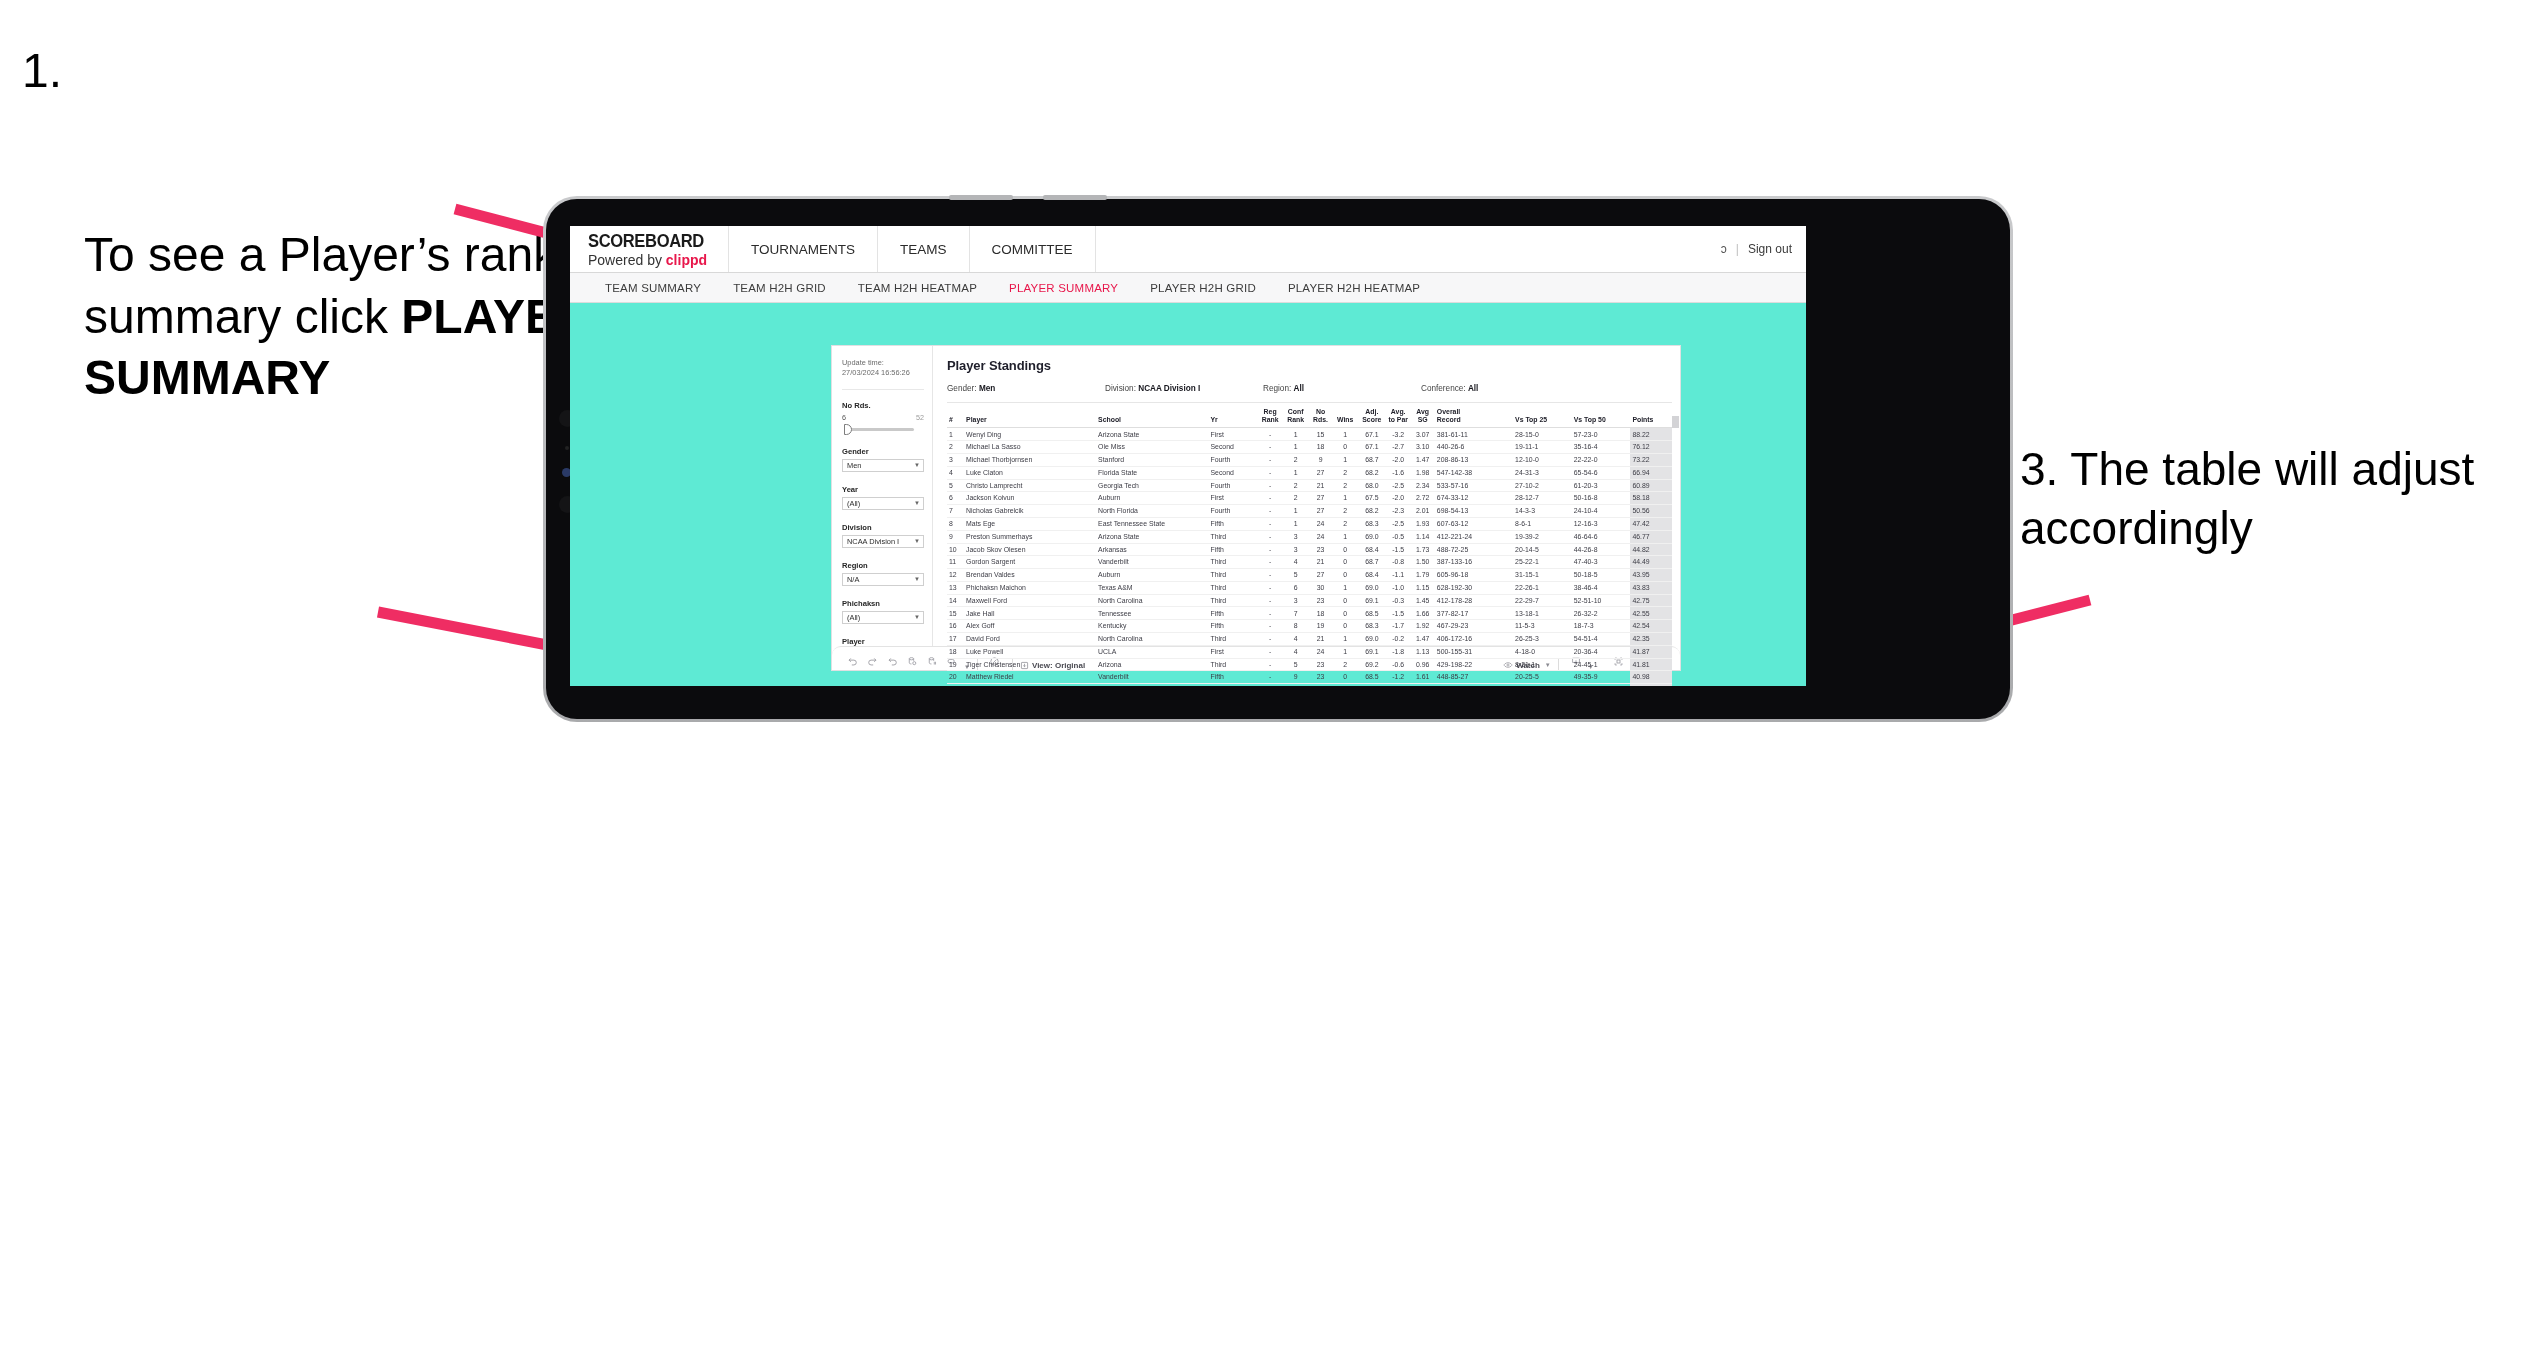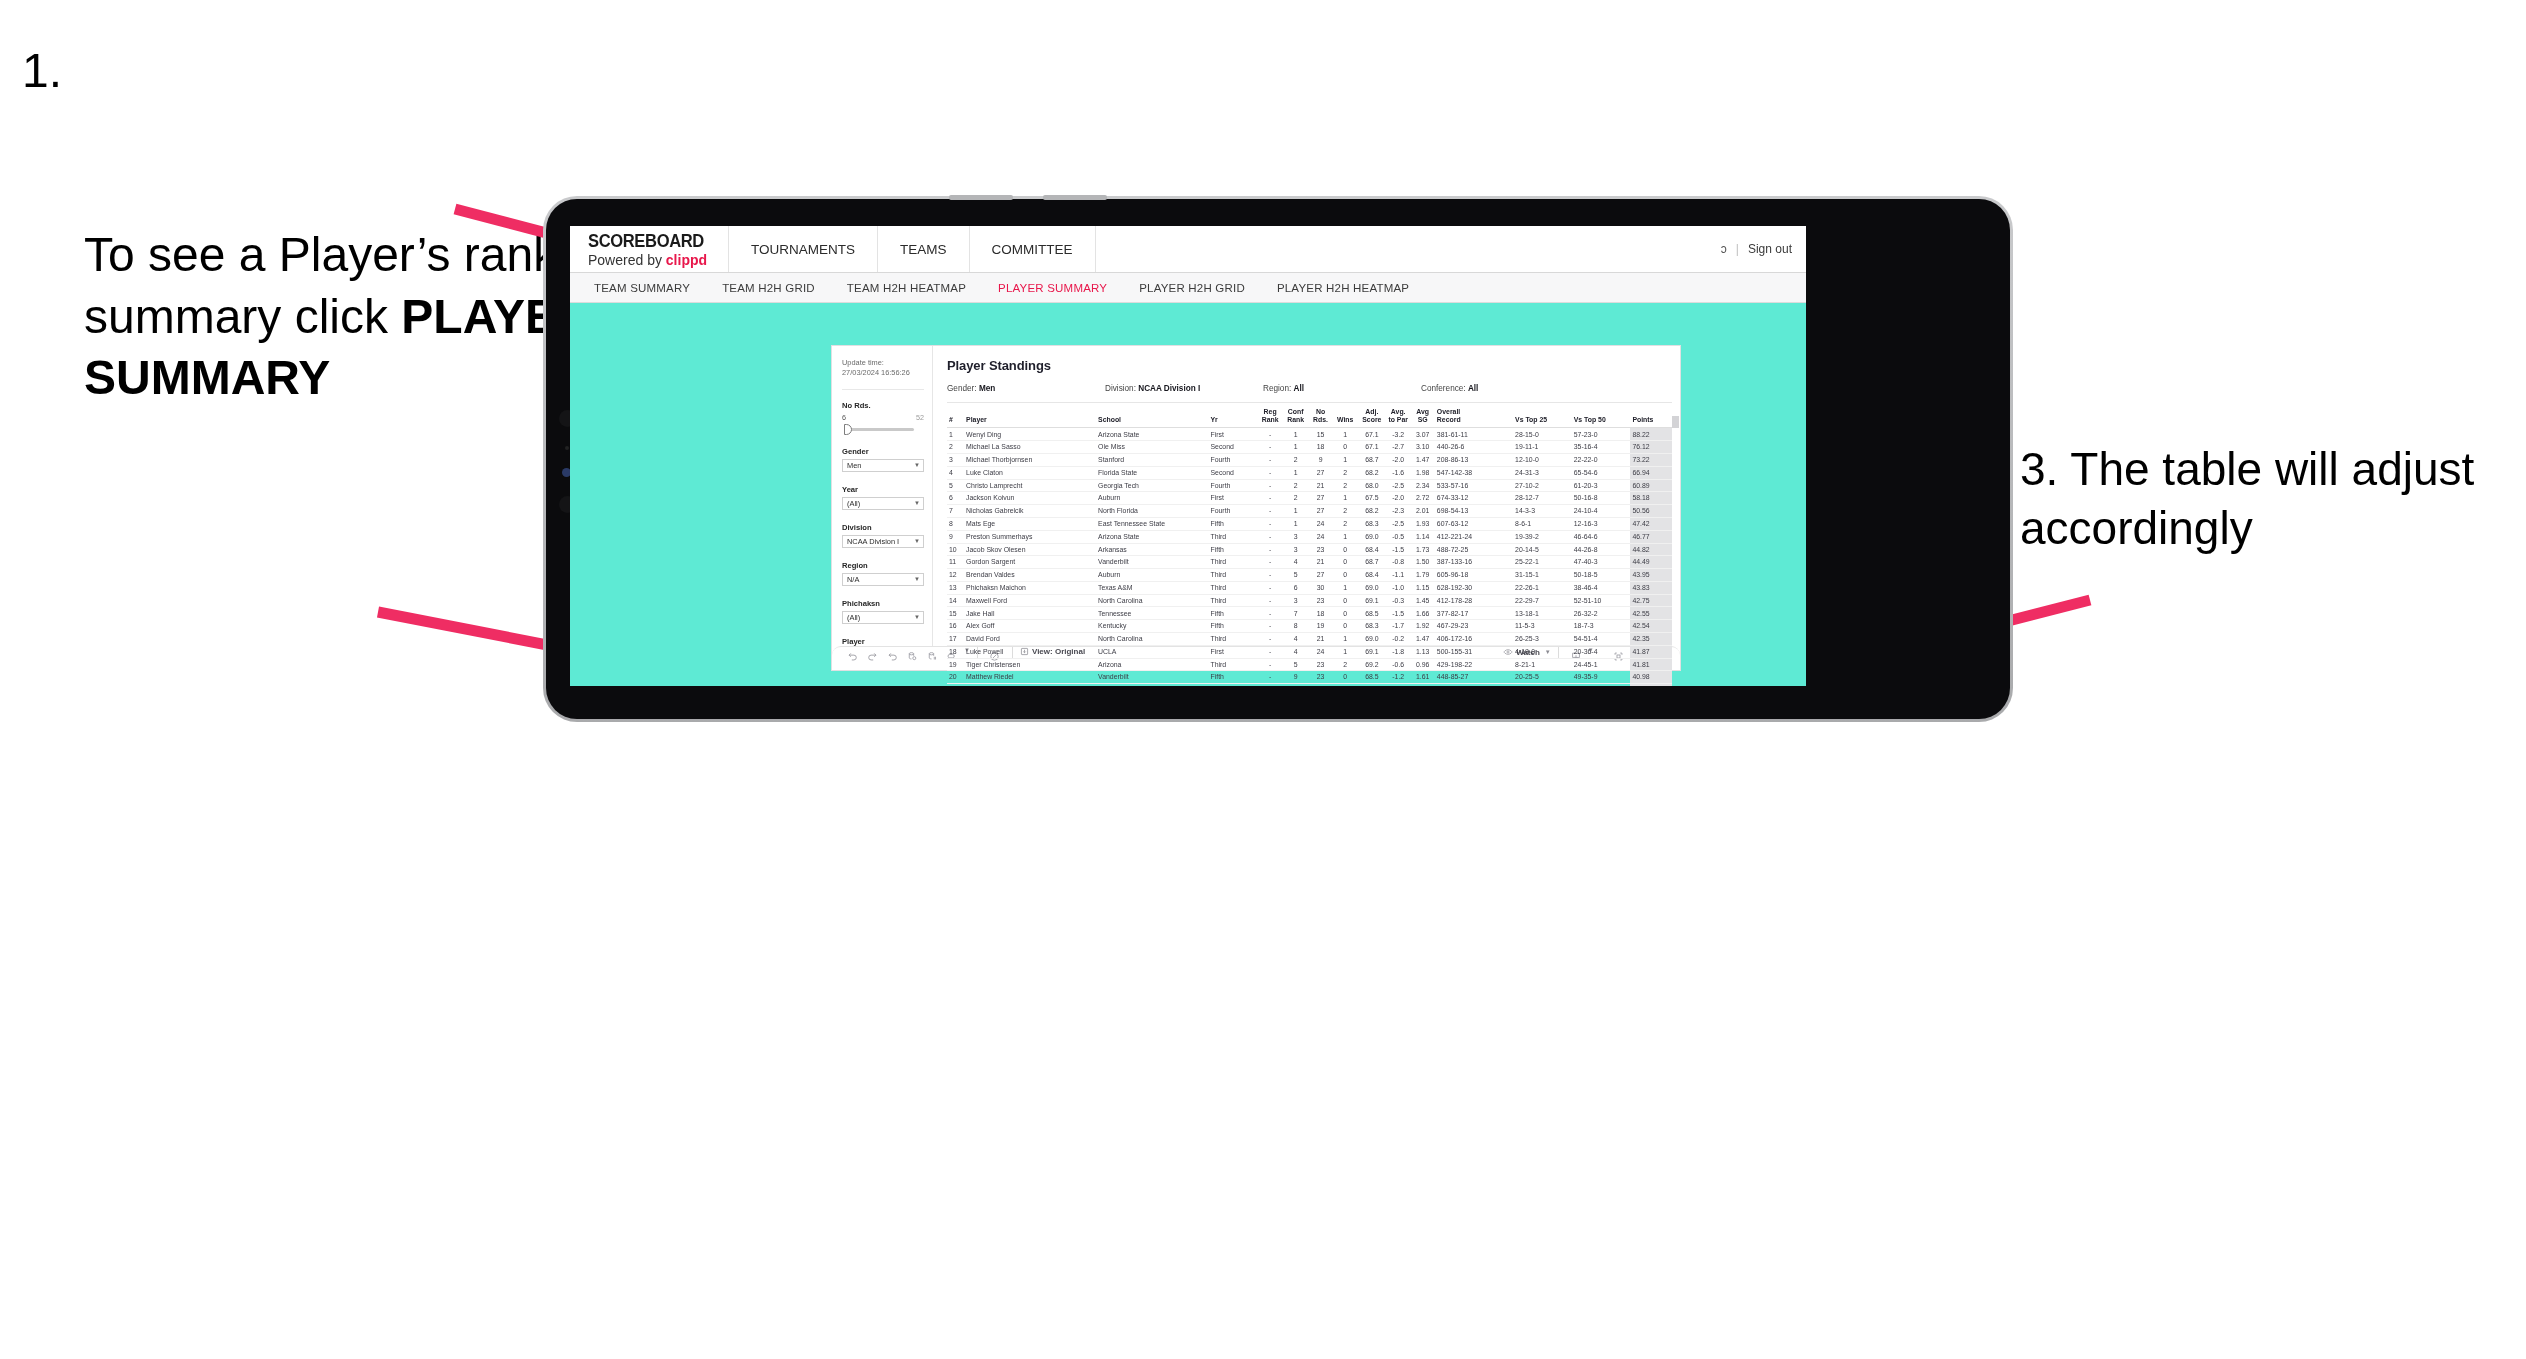--- a/index.html
+++ b/index.html
@@ -82,21 +82,21 @@
   .hright {
     margin-left:auto; display:flex; align-items:center; gap:9px;
     padding-right: 14px; font-size: 12px; color:#3a3a3a;
   }
   .hright .sep { color:#c0c0c0; }
   .hright .cut { color:#555; font-size:12px; }
 
   
   .tabbar {
     height: 30px; background:#f7f7f8; display:flex; align-items:center;
-    border-bottom:1px solid #dcdcdc; padding-left: 8px;
+    border-bottom:1px solid #dcdcdc; padding-left: 19px;
   }
   .tabbar .tab {
     font-size: 11.5px; color:#3c3c3c; padding: 0 16px; letter-spacing:0.2px;
     text-decoration:none; white-space:nowrap;
   }
   .tabbar .tab.active { color:#e8174b; }
 
   
   .canvas { position:relative; height: 383px; background:#5eead4; }
   .viz {
@@ -166,21 +166,21 @@
   .c-pts { width: 34px; text-align:left !important; }
   td.pts { background:#e3e3e5; color:#2f2f38; padding-left:4px; }
   .scroll-nub {
     position:absolute; right: 1px; top: 70px; width: 7px; height: 12px;
     background:#d3d3d6;
   }
 
   
   .viz-toolbar {
     height: 24px; flex: 0 0 24px; border-top:1px solid #e3e3e3;
-    display:flex; align-items:flex-start; padding: 0 10px; gap: 0px;
+    display:flex; align-items:flex-end; padding: 0 10px; gap: 0px;
     background:#fff; color:#8b8b92;border-radius:9px;
   }
   .tb { display:flex; align-items:center; justify-content:center;
         width: 20px; height: 18px; color:#9a9aa1; }
   .tb svg { display:block; }
   .tb-label { font-size: 8px; color:#4a4a52; font-weight:700; display:flex; align-items:center; gap:3px; }
   .tb-sep { width:1px; height:11px; background:#dcdcdc; margin: 0 7px; }
   .tb-spacer { flex:1 1 auto; }
   .caret-sm { font-size: 6px; color:#8b8b92; margin-left: 2px; }
 </style>

